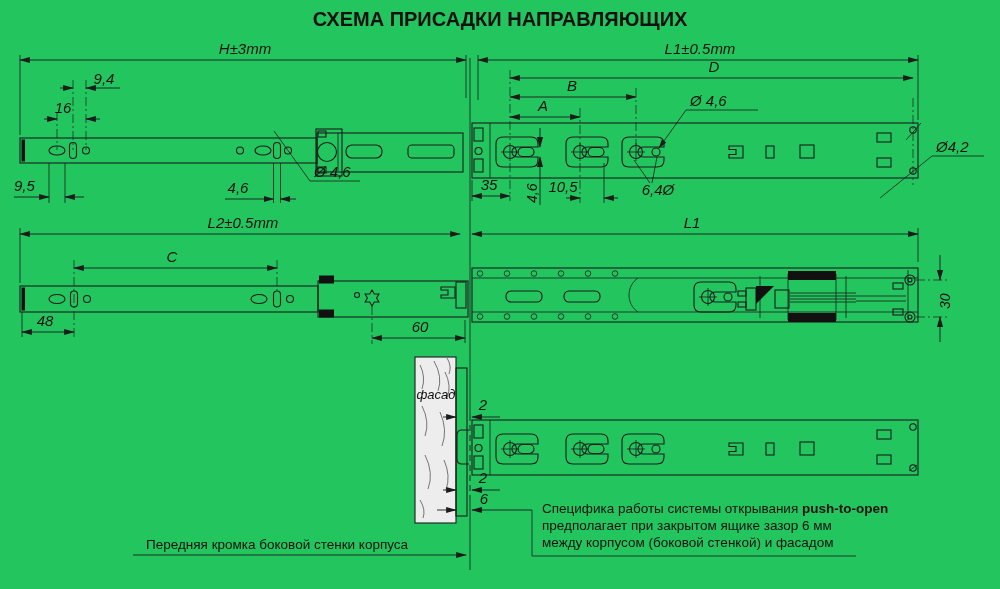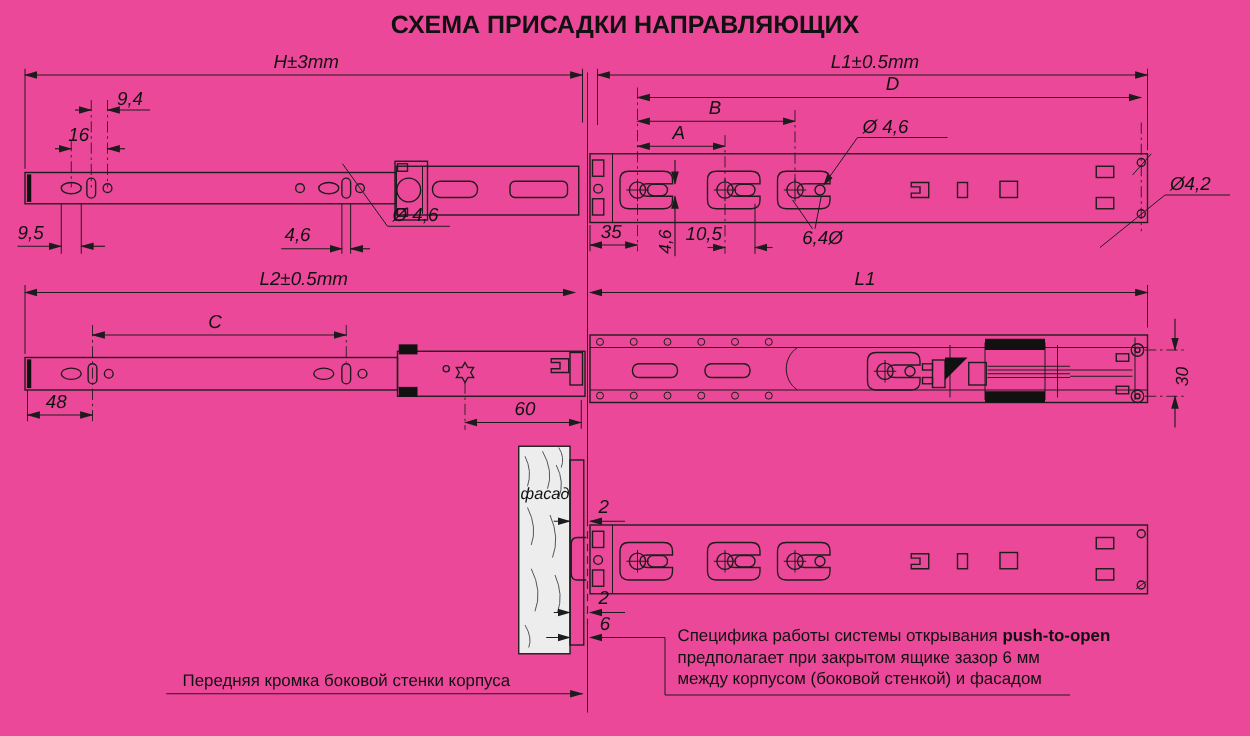--- a/index.html
+++ b/index.html
@@ -1,16 +1,16 @@
 <!DOCTYPE html>
 <html><head>
 <meta charset="utf-8">
 <style>
   html,body{margin:0;padding:0;background:#fff;}
-  .page{width:1000px;height:589px;position:relative;background:#ec4899;font-family:"Liberation Sans",sans-serif;}
+  .page{width:1000px;height:589px;position:relative;background:#22c55e;font-family:"Liberation Sans",sans-serif;}
   svg text{fill:#111;font-family:"Liberation Sans",sans-serif;}
   .ln{stroke:#1c1c1c;stroke-width:1.1;fill:none;}
   .thin{stroke:#1c1c1c;stroke-width:0.8;fill:none;}
   .dim{stroke:#1c1c1c;stroke-width:0.9;fill:none;}
   .cl{stroke:#1c1c1c;stroke-width:0.7;fill:none;stroke-dasharray:9 3 2 3;}
   .dsh{stroke:#1c1c1c;stroke-width:0.9;fill:none;stroke-dasharray:6 4;}
   .blk{fill:#111;stroke:none;}
   .grain{stroke:#555;stroke-width:0.8;fill:none;}
   .ttl{font-weight:bold;font-size:20px;}
   .dt{font-style:italic;font-size:15px;}

